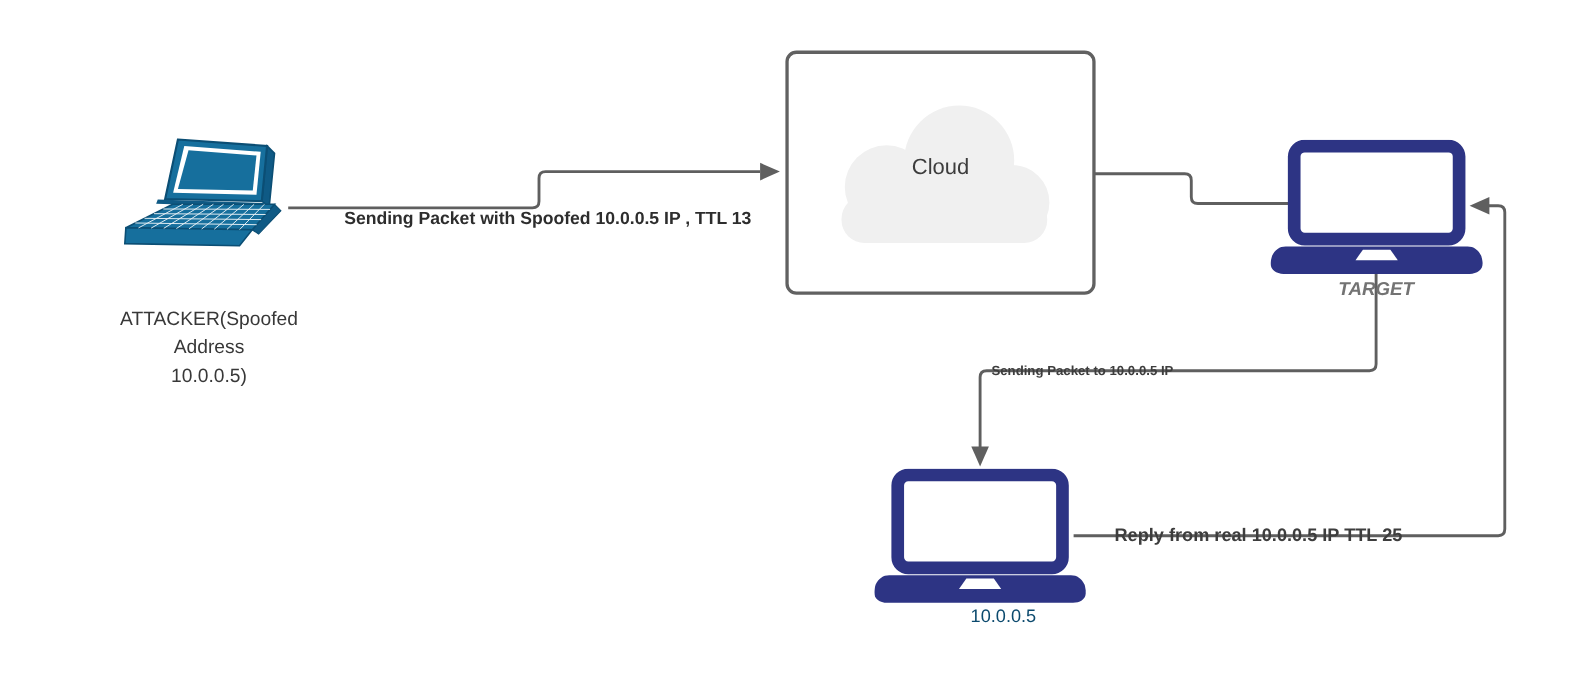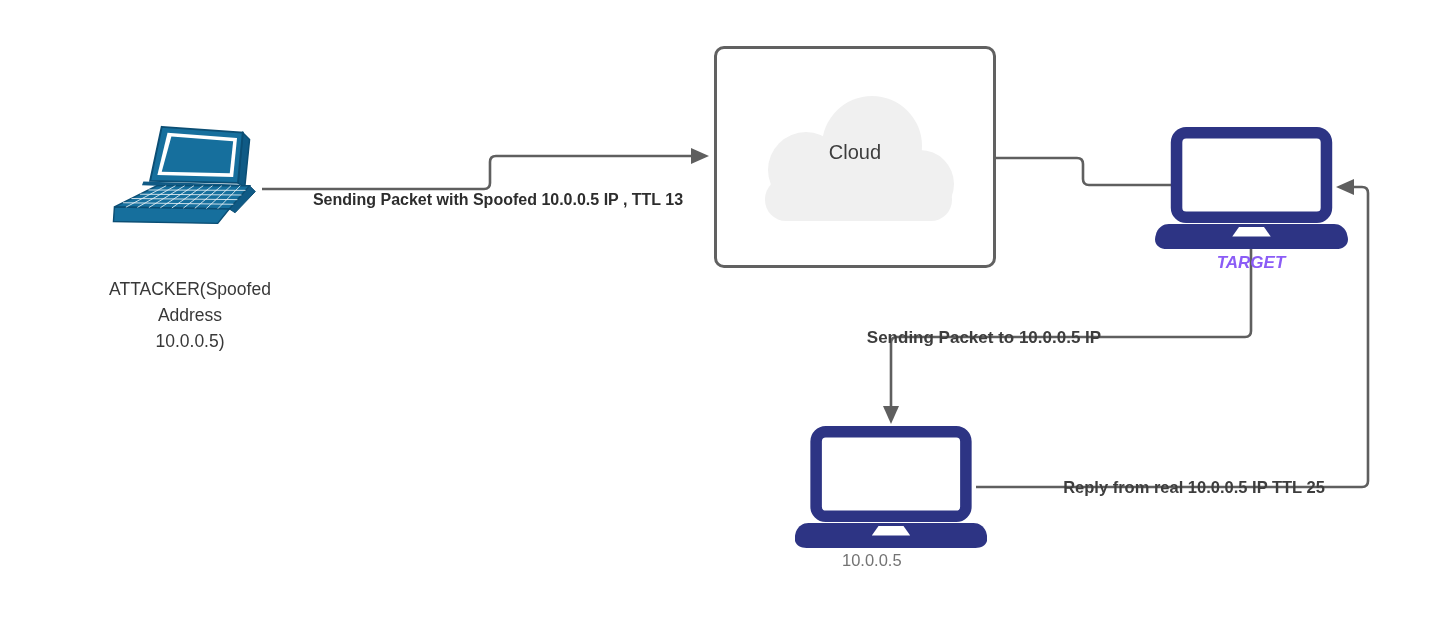--- a/index.html
+++ b/index.html
@@ -20,25 +20,25 @@
   .cloud-box{
     position:absolute;left:714px;top:46px;width:276px;height:216px;
     border:3px solid #616161;border-radius:10px;background:#ffffff;
   }
   .cloud-text{
     position:absolute;left:805px;top:141px;width:100px;text-align:center;
     font-size:20px;color:#3d3d3d;font-weight:normal;
   }
   .target-label{
     position:absolute;left:1181px;top:253px;width:140px;text-align:center;
-    font-size:17px;font-weight:bold;font-style:italic;color:#8b5cf6;
+    font-size:17px;font-weight:bold;font-style:italic;color:#737373;
   }
   .host-label{
-    position:absolute;left:842px;top:551px;width:100px;text-align:left;
-    font-size:16.5px;color:#737373;
+    position:absolute;left:842px;top:551px;width:100px;text-align:right;
+    font-size:16.5px;color:#0c4a6e;
   }
 </style>
 </head>
 <body>
 
 <div class="canvas">
 
   <svg class="abs" style="left:0;top:0" width="1449" height="622" viewBox="0 0 1449 622">
     <g fill="none" stroke="#5f5f5f" stroke-width="2.6">
       <path d="M 262 189 L 484 189 Q 490 189 490 183 L 490 162 Q 490 156 496 156 L 691 156"></path>
@@ -111,16 +111,16 @@
     <path fill="#2d3484" d="M 14 101 L 186 101 C 192 101 196 104 199 110 L 200 114 C 202 122 196 127 188 127 L 12 127 C 4 127 -2 122 0 114 L 1 110 C 4 104 8 101 14 101 Z"></path>
     <path fill="#ffffff" d="M 87 104 L 113 104 L 120 114 L 80 114 Z"></path>
   </svg>
   <div class="host-label">10.0.0.5</div>
 
   <div class="node-label" style="left:90px;top:252px;width:200px;margin-top:24px;">ATTACKER(Spoofed
 Address
 10.0.0.5)</div>
 
   <div class="edge-label" style="left:290px;top:189px;width:416px;font-size:16px;color:#2d2d2d;">Sending Packet with Spoofed 10.0.0.5 IP , TTL 13</div>
-  <div class="edge-label" style="left:854px;top:327px;width:260px;font-size:17px;color:#3d3d3d;">Sending Packet to 10.0.0.5 IP</div>
-  <div class="edge-label" style="left:1054px;top:477px;width:280px;font-size:16.5px;color:#3d3d3d;">Reply from real 10.0.0.5 IP TTL 25</div>
+  <div class="edge-label" style="left:854px;top:327px;width:260px;font-size:12px;color:#3d3d3d;">Sending Packet to 10.0.0.5 IP</div>
+  <div class="edge-label" style="left:1004px;top:477px;width:280px;font-size:16.5px;color:#3d3d3d;">Reply from real 10.0.0.5 IP TTL 25</div>
 
 </div>
 
 </body></html>

